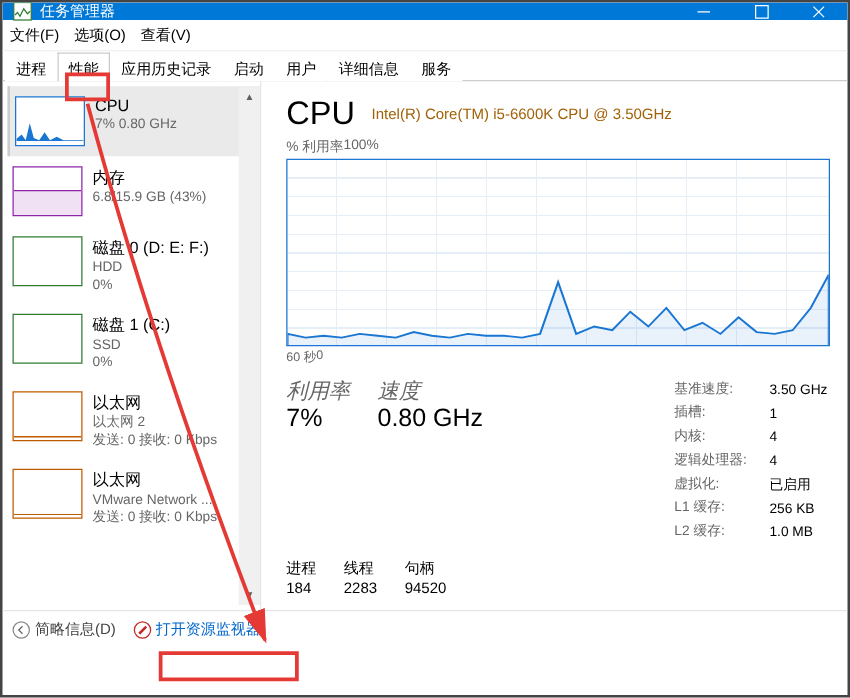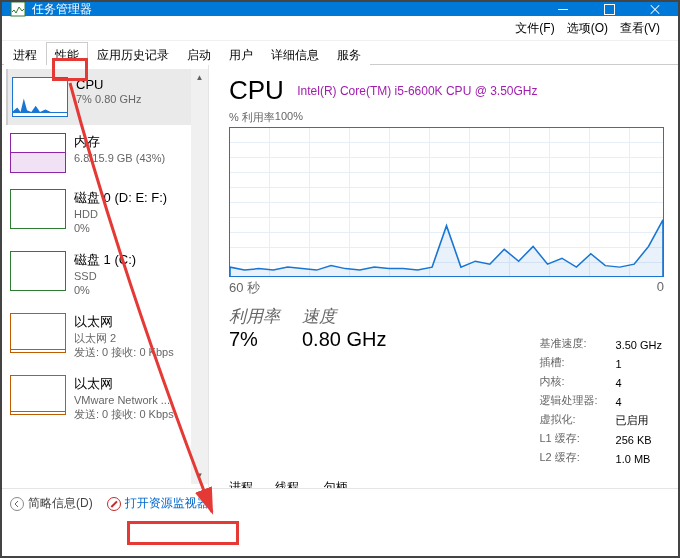--- a/index.html
+++ b/index.html
@@ -8,55 +8,55 @@
   .titlebar { background:#0078D7; color:#fff; height:14px; display:flex; align-items:center; padding:0 0 0 8px;}
   .titlebar .icon { width:16px; height:16px; margin-right:6px; display:flex; align-items:center; justify-content:center;}
   .titlebar .title { font-size:12px;}
   .titlebar .win-buttons { margin-left:auto; display:flex; height:100%;}
   .titlebar .win-buttons > div { width:46px; display:flex; align-items:center; justify-content:center; }
   .win-min::after { content:""; display:block; width:10px; height:1px; background:#fff;}
   .win-max::after { content:""; display:block; width:9px; height:9px; border:1px solid #fff;}
   .win-close { position:relative;}
   .win-close::before,.win-close::after{content:""; position:absolute; width:12px; height:1px; background:#fff;}
   .win-close::before{transform:rotate(45deg);} .win-close::after{transform:rotate(-45deg);}
-  .menubar { height:22px; display:flex; align-items:center; padding:12px 6px; font-size:12px; border-bottom:1px solid #f0f0f0;justify-content:flex-end;}
+  .menubar { height:22px; display:flex; align-items:center; padding:12px 6px; font-size:12px; border-bottom:1px solid #f0f0f0;}
   .menubar span { margin-right:12px; }
   .tabs { display:flex; height:24px; border-bottom:1px solid #ccc; padding:0 2px;}
   .tab { padding:4px 8px 3px; font-size:12px; border:1px solid transparent; border-bottom:none; position:relative; top:1px; background:#fff;}
   .tab.active { border-color:#ccc; background:#fff;text-align:right; }
   .content { display:flex; height:423px; }
   .sidebar { width:207px; overflow:hidden; border-right:1px solid #e5e5e5; padding:4px 0 4px 4px; position:relative;}
   .scroll { position:absolute; right:0; top:4px; bottom:4px; width:17px; background:#f0f0f0; display:flex; flex-direction:column; align-items:center;}
   .scroll .arr { height:17px; width:100%; display:flex; align-items:center; justify-content:center; color:#606060; font-size:8px;}
   .side-item { display:flex; padding:8px 4px; align-items:flex-start;}
   .side-item.selected { background:#eaeaea; border-left:2px solid #ccc; }
   .thumb { width:56px; height:40px; border:1px solid #999; margin-right:8px; background:#fff; position:relative; overflow:hidden; flex-shrink:0;}
   .thumb.cpu { border-color:#1976d2;}
   .thumb.mem { border-color:#8e24aa;}
   .thumb.disk { border-color:#2e7d32;}
   .thumb.eth { border-color:#bf5b00;}
   .side-text .t1 { font-size:13px;}
   .side-text .t2 { font-size:11px; color:#666; line-height:14px; white-space:nowrap;}
   .main { flex:1; padding:10px 14px 4px 20px; overflow:hidden;}
   .main h1 { font-size:26px; font-weight:400; display:inline-block; margin-right:10px;}
-  .cpu-name { color:#a21caf; font-size:12px; vertical-align:4px;}
+  .cpu-name { color:#a16207; font-size:12px; vertical-align:4px;}
   .chart-head { display:flex; justify-content:flex-start; font-size:11px; color:#666; margin-top:4px;}
   .chart { height:150px; border:1px solid #1976d2; margin-top:2px; position:relative; background:
     repeating-linear-gradient(to right, transparent 0, transparent 39px, #e6eef8 39px, #e6eef8 40px),
     repeating-linear-gradient(to bottom, transparent 0, transparent 14px, #e6eef8 14px, #e6eef8 15px);
   }
   .chart svg { position:absolute; inset:0; width:100%; height:100%;}
-  .chart-foot { display:flex; justify-content:space-between; font-size:13px; color:#666; margin-top:2px;}
+  .chart-foot { display:flex; font-size:10px; color:#666; margin-top:2px;}
   .stats { display:flex; margin-top:8px;}
   .stats .col { margin-right:22px;}
   .stats .label { font-size:17px; color:#666;font-style:italic;}
   .stats .value { font-size:20px;}
   .stats2 { display:flex; margin-top:10px; align-items:flex-start;}
   .stats2 .col { margin-right:22px;}
-  .spec-table { font-size:11px;margin-top:29px; }
+  .spec-table { font-size:11px; }
   .spec-table tr td:first-child { color:#666; padding-right:16px; padding-bottom:2px;}
   .footer { height:30px; border-top:1px solid #e5e5e5; display:flex; align-items:center; padding:4px 8px;}
   .footer .collapse { display:flex; align-items:center; color:#444; margin-right:14px;}
   .footer .circ { width:14px; height:14px; border:1px solid #888; border-radius:50%; margin-right:4px; display:flex; align-items:center; justify-content:center;}
   .footer .link { color:#0066cc; display:flex; align-items:center;}
   .footer .link .ic { margin-right:4px; width:14px; height:14px; border-radius:50%; border:1.5px solid #c62828; position:relative;}
   .footer .link .ic::after{content:""; position:absolute; left:2px; right:2px; top:50%; height:1.5px; background:#c62828; transform:translateY(-50%) rotate(-45deg);}
   
   .anno { position:absolute; border:3px solid #e53935; pointer-events:none; }
   .anno1 { left:50px; top:56px; width:36px; height:23px;}

